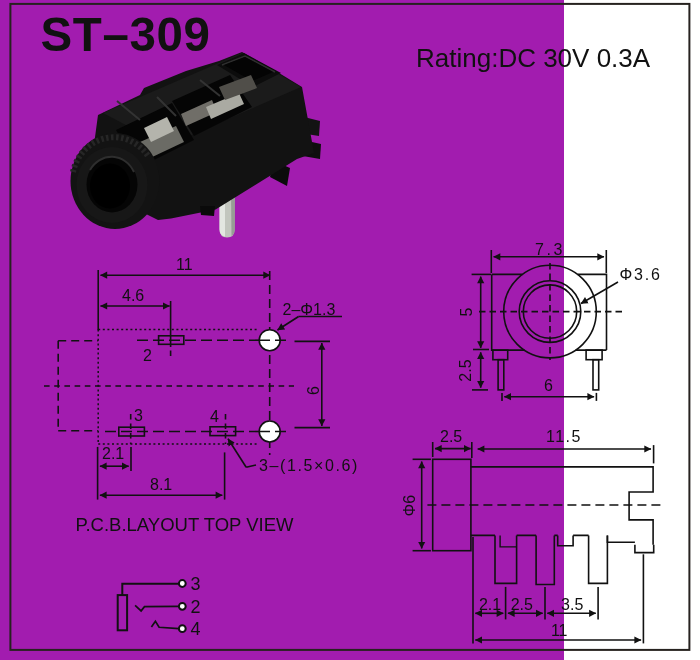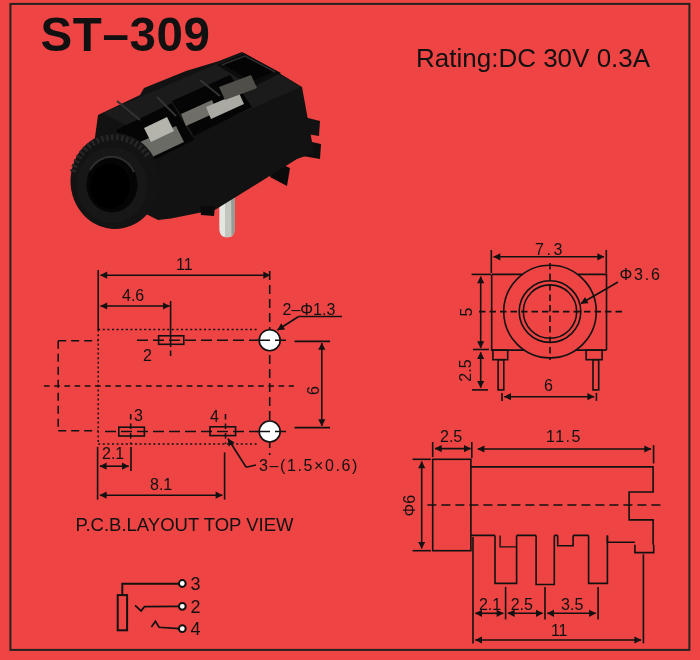--- a/index.html
+++ b/index.html
@@ -1,16 +1,16 @@
 <!DOCTYPE html>
 <html><head>
 <meta charset="utf-8">
 <style>
 html,body{margin:0;padding:0;background:#fff;}
-#page{position:relative;width:700px;height:660px;background:#ef4444;font-family:"Liberation Sans",sans-serif;}
+#page{position:relative;width:564px;height:660px;background:#a21caf;font-family:"Liberation Sans",sans-serif;}
 svg{position:absolute;left:0;top:0;}
 text{fill:#111;}
 </style>
 </head>
 <body>
 <div id="page">
 <svg width="700" height="660" viewBox="0 0 700 660">
 <defs>
 <marker id="ar" markerWidth="9" markerHeight="8" refX="7" refY="4" orient="auto-start-reverse" markerUnits="userSpaceOnUse">
 <path d="M0.3,0.4 L7.3,4 L0.3,7.6 z" fill="#111"></path>

